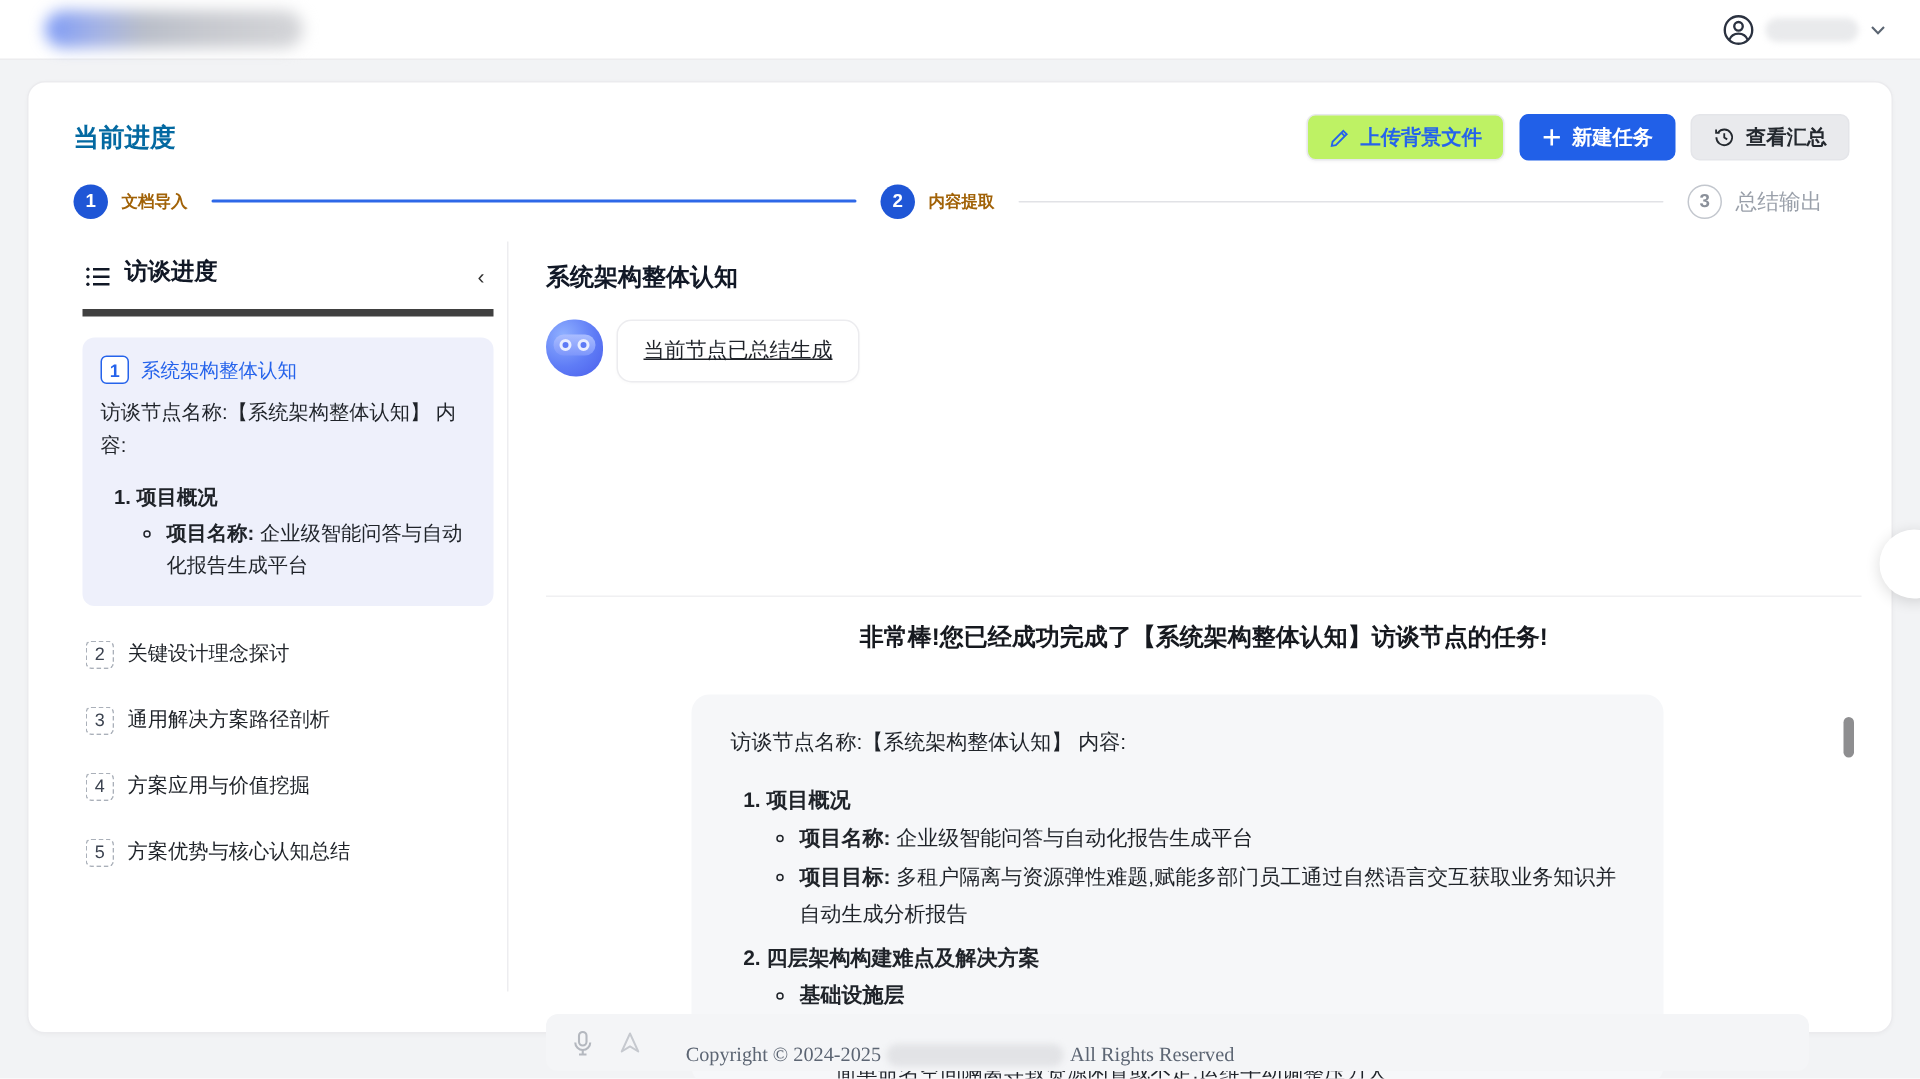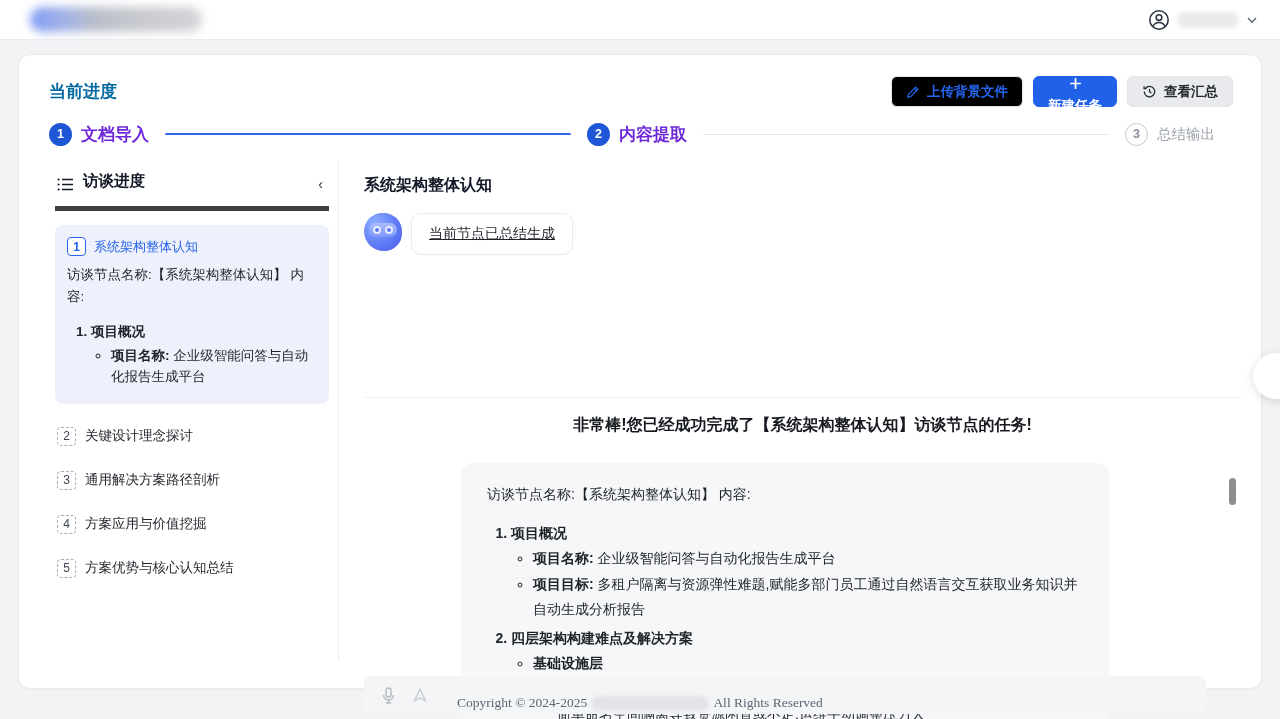--- a/index.html
+++ b/index.html
@@ -16,30 +16,30 @@
   .logo-blur{width:172px;height:25px;border-radius:13px;margin-left:8px;filter:blur(5px);background:linear-gradient(90deg,#7e9bf6 0%,#a3b2e6 20%,#b9bec9 38%,#c7c9cf 62%,#d4d5d8 100%);}
   .user-area{display:flex;align-items:center;gap:7px;}
   .user-name-blur{width:62px;height:16px;border-radius:8px;background:#e9eaec;filter:blur(2px);}
   .chev-down{width:12px;height:12px;}
   
   .card{position:absolute;left:18px;top:54px;width:1244px;height:635px;background:#fff;border:1px solid #ebebee;border-radius:12px;box-shadow:0 1px 3px rgba(0,0,0,.03);}
   .page-title{position:absolute;left:30px;top:25px;font-size:17px;font-weight:bold;color:#0369a1;}
   
   .btn-row{position:absolute;right:28px;top:21px;display:flex;gap:10px;}
   .btn{display:inline-flex;align-items:center;gap:7px;height:31px;padding:0 14px;border-radius:6px;font-size:13.5px;font-weight:bold;cursor:pointer;white-space:nowrap;}
-  .btn-outline{background:#000000;border:1px solid #e7e8ec;color:#2563eb;box-shadow:0 1px 2px rgba(0,0,0,.04);}
-  .btn-primary{background:#2160e8;border:1px solid #2160e8;color:#fff;flex-direction:column;}
+  .btn-outline{background:#bef264;border:1px solid #e7e8ec;color:#2563eb;box-shadow:0 1px 2px rgba(0,0,0,.04);}
+  .btn-primary{background:#2160e8;border:1px solid #2160e8;color:#fff;}
   .btn-gray{background:#e9eaed;border:1px solid #e4e5e9;color:#24292f;}
   .btn svg{flex:0 0 auto;}
   
   .steps{position:absolute;left:30px;right:46px;top:66px;height:26px;display:flex;align-items:center;}
   .step{display:flex;align-items:center;gap:9px;flex:0 0 auto;}
   .step-circle{width:23px;height:23px;border-radius:50%;display:flex;align-items:center;justify-content:center;font-size:12.5px;font-weight:bold;}
   .step-done .step-circle,.step-active .step-circle{background:#1f56d6;color:#fff;}
-  .step-done .step-label,.step-active .step-label{color:#6d28d9;font-weight:bold;font-size:17px;}
+  .step-done .step-label,.step-active .step-label{color:#a16207;font-weight:bold;font-size:11px;}
   .step-pending .step-circle{background:#fff;border:1px solid #c3c7ce;color:#8a909a;}
   .step-pending .step-label{color:#9aa0aa;font-size:14.5px;}
   .step-line{flex:1 1 auto;height:2px;margin:0 16px;border-radius:1px;}
   .line-done{background:#2e68e8;}
   .line-pending{background:#e1e2e6;height:1px;}
   
   .sidebar{position:absolute;left:22px;top:104px;width:298px;height:500px;padding:0 10px 0 14px;}
   .sidebar-divider{position:absolute;left:319px;top:106px;height:500px;width:1px;background:#ededf0;}
   .sb-header{display:flex;align-items:flex-end;gap:9px;padding:12px 2px 14px 2px;border-bottom:5px solid #404040;}
   .sb-title{font-size:15.5px;font-weight:bold;color:#111826;flex:1;}

